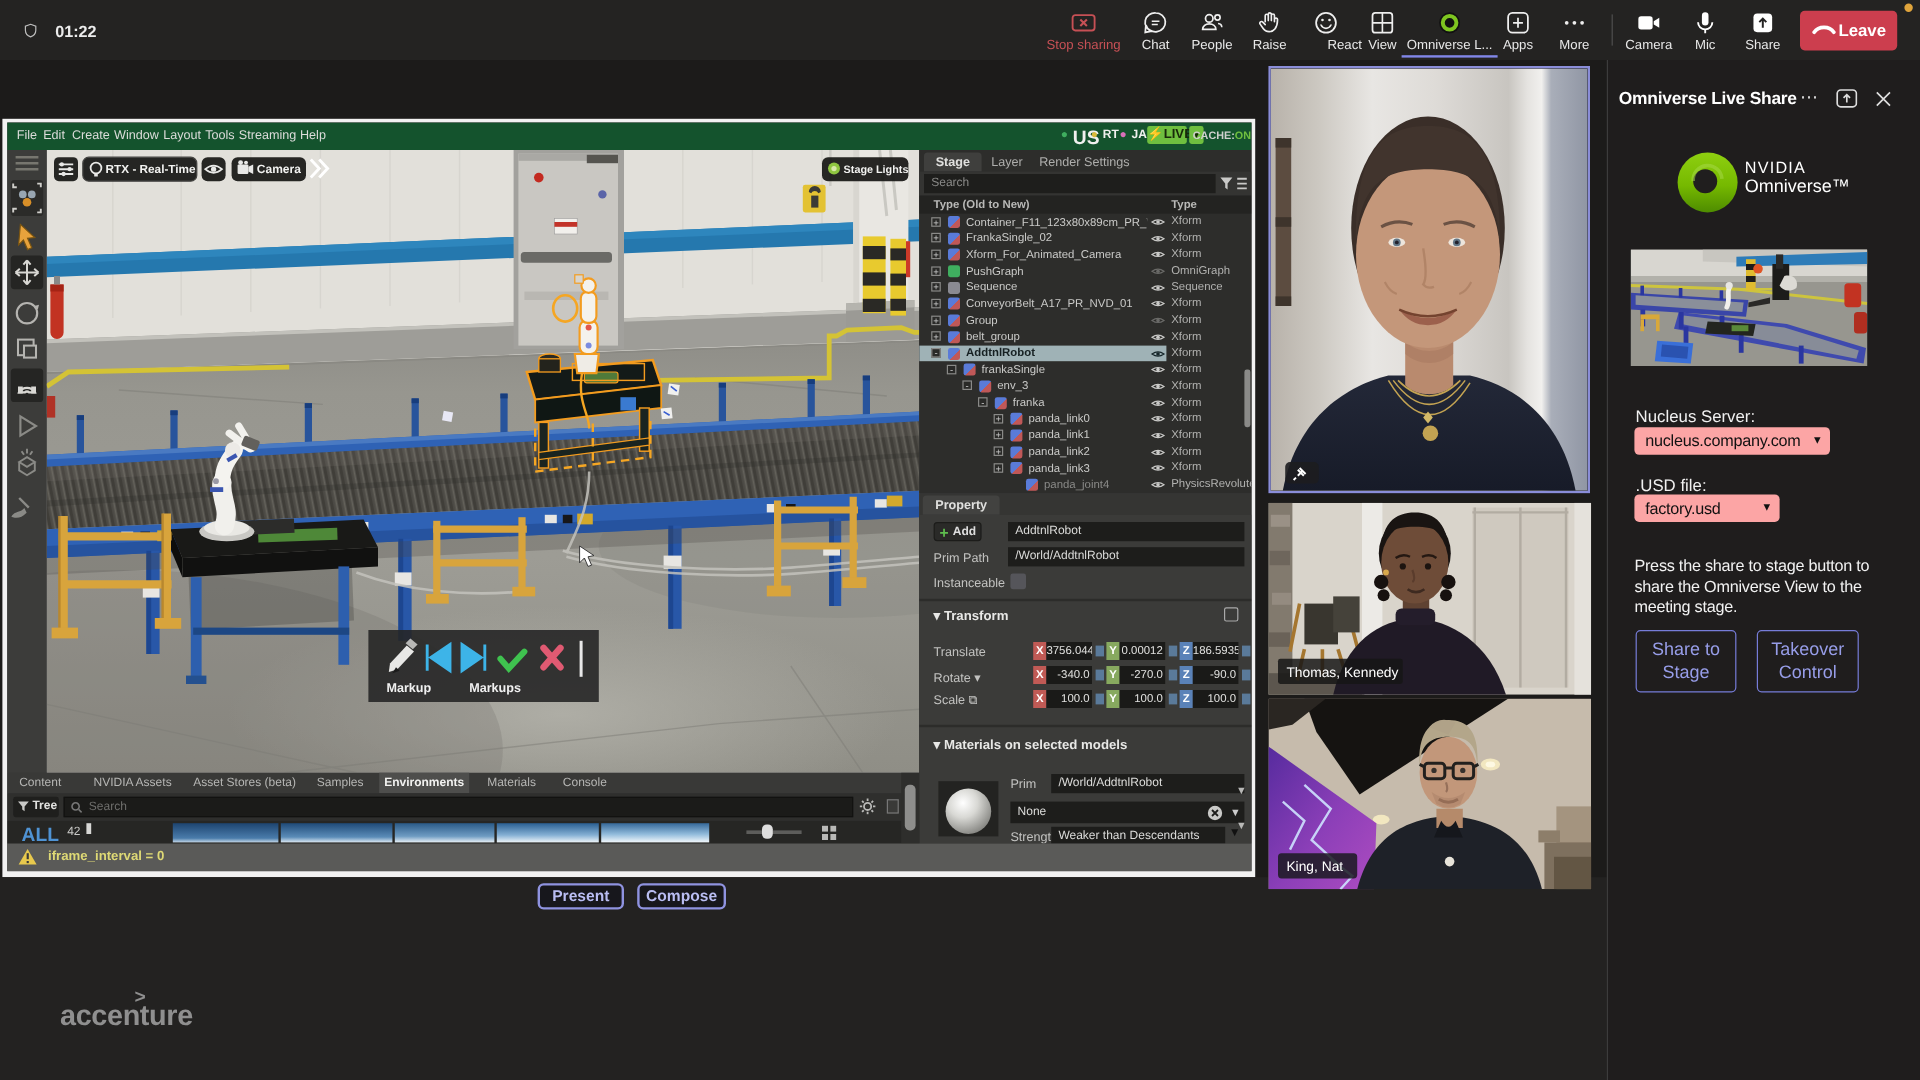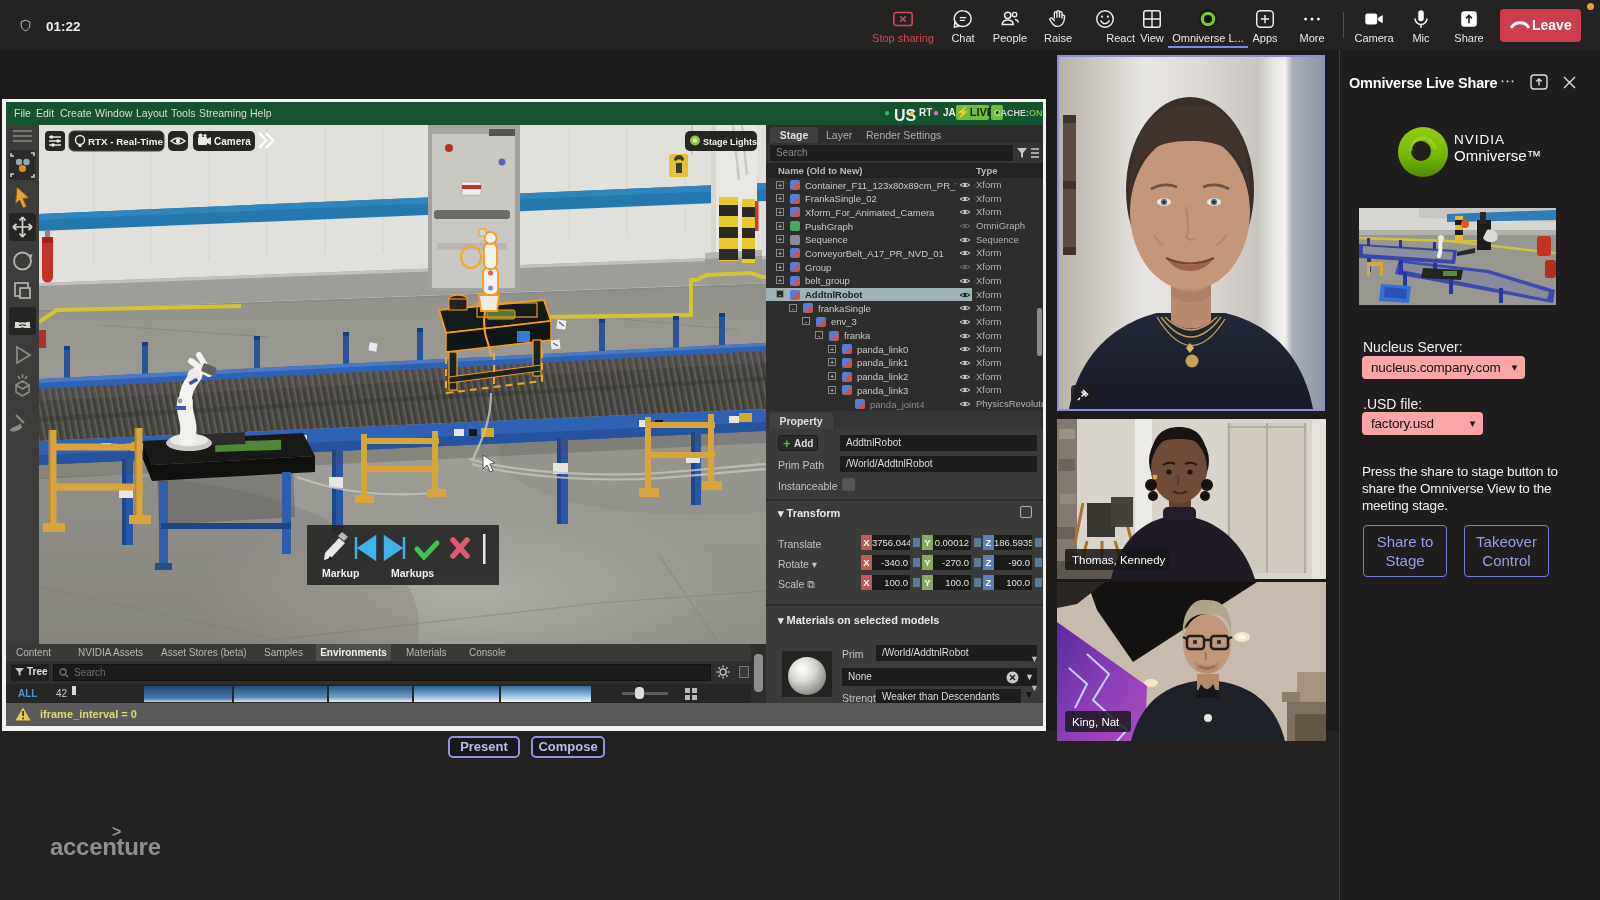--- a/index.html
+++ b/index.html
@@ -530,21 +530,21 @@
         <div class="abs" style="left:4px;top:2px;width:48px;height:16px;background:#3f3f3d;border-radius:3px 3px 0 0;color:#e0e0de;font-size:10.5px;font-weight:bold;text-align:center;line-height:16px;">Stage</div>
         <div class="abs" style="left:60px;top:4px;color:#aeaeac;font-size:10.5px;">Layer</div>
         <div class="abs" style="left:100px;top:4px;color:#aeaeac;font-size:10.5px;">Render Settings</div>
         <div class="abs" style="left:0;top:18px;width:277px;height:20px;background:#343432;"></div>
         <div class="abs" style="left:4px;top:20px;width:243px;height:16px;background:#1e1e1c;color:#8a8a88;font-size:10px;line-height:16px;padding-left:6px;">Search</div>
         <svg class="abs" style="left:250px;top:22px;" width="24" height="12" viewBox="0 0 24 12">
             <path d="M1 1 h10 l-4 5 v5 l-2 -1.5 v-3.5 Z" fill="#c9c9c7"></path>
             <path d="M15 2 h8 M15 6 h8 M15 10 h8" stroke="#c9c9c7" stroke-width="1.6"></path>
           </svg>
         <div class="abs" style="left:0;top:38px;width:277px;height:15px;background:#232321;color:#b9b9b7;font-size:9.5px;">
-          <span class="abs" style="left:12px;top:2px;font-weight:bold;">Name (Old to New)</span>
+          <span class="abs" style="left:12px;top:2px;font-weight:bold;">Type (Old to New)</span>
           <span class="abs" style="left:210px;top:2px;font-weight:bold;">Type</span>
         </div>
         <div class="abs" style="left:271px;top:183px;width:5px;height:48px;background:#8a8a88;border-radius:2px;"></div>
           <div id="tree" class="abs" style="left:0;top:53px;width:277px;">
         <div class="trow">
               <span class="ex" style="left:10px;">+</span>
               <span class="ic2" style="left:24px;"></span>
               <span class="nm" style="left:39px;width:151px;">Container_F11_123x80x89cm_PR_V_</span>
               <svg class="eye" viewBox="0 0 12 8">
                 <path d="M1 4 Q6 0.5 11 4 Q6 7.5 1 4Z" fill="none" stroke="#c9c9c7" stroke-width="1"></path>
@@ -803,21 +803,21 @@
         </div>
         <svg class="abs" style="left:710px;top:4px;" width="14" height="14" viewBox="0 0 14 14">
             <circle cx="7" cy="7" r="3" fill="none" stroke="#b9b9b7" stroke-width="1.5"></circle>
             <g stroke="#b9b9b7" stroke-width="1.5">
               <path d="M7 0.5 v2 M7 11.5 v2 M0.5 7 h2 M11.5 7 h2 M2.4 2.4 l1.4 1.4 M10.2 10.2 l1.4 1.4 M11.6 2.4 l-1.4 1.4 M3.8 10.2 l-1.4 1.4"></path>
             </g>
           </svg>
         <div class="abs" style="left:733px;top:5px;width:10px;height:12px;background:#3a3a38;border:1px solid #777;"></div>
       </div>
       <div id="bottimeline" class="abs">
-        <span class="abs" style="left:12px;top:4px;font-size:10px;font-weight:bold;color:#4f93d4;">ALL</span>
+        <span class="abs" style="left:12px;top:4px;font-size:16px;font-weight:bold;color:#4f93d4;">ALL</span>
         <span class="abs" style="left:50px;top:4px;font-size:10px;color:#c9c9c7;">42</span>
         <div class="abs" style="left:66px;top:2px;width:4px;height:9px;background:#d8d8d6;"></div>
         <div class="abs" style="left:138px;top:2px;width:88px;height:16px;background:linear-gradient(#1d4470,#4a7cab 78%,#c5d8e8);"></div>
         <div class="abs" style="left:228px;top:2px;width:93px;height:16px;background:linear-gradient(#1f4a78,#5b8cb8 72%,#dce8f2);"></div>
         <div class="abs" style="left:323px;top:2px;width:83px;height:16px;background:linear-gradient(#2a5a88,#6f9cc2 68%,#e8f0f6);"></div>
         <div class="abs" style="left:408px;top:2px;width:85px;height:16px;background:linear-gradient(#2a5f92,#85b0d4 62%,#eef4f8);"></div>
         <div class="abs" style="left:495px;top:2px;width:90px;height:16px;background:linear-gradient(#36699a,#93bcdc 58%,#f2f7fa);"></div>
         <div class="abs" style="left:616px;top:8px;width:46px;height:3px;background:#5d5d5b;"></div>
         <div class="abs" style="left:629px;top:3px;width:9px;height:12px;border-radius:4px;background:#dedede;"></div>
         <svg class="abs" style="left:679px;top:4px;" width="12" height="12" viewBox="0 0 12 12">

